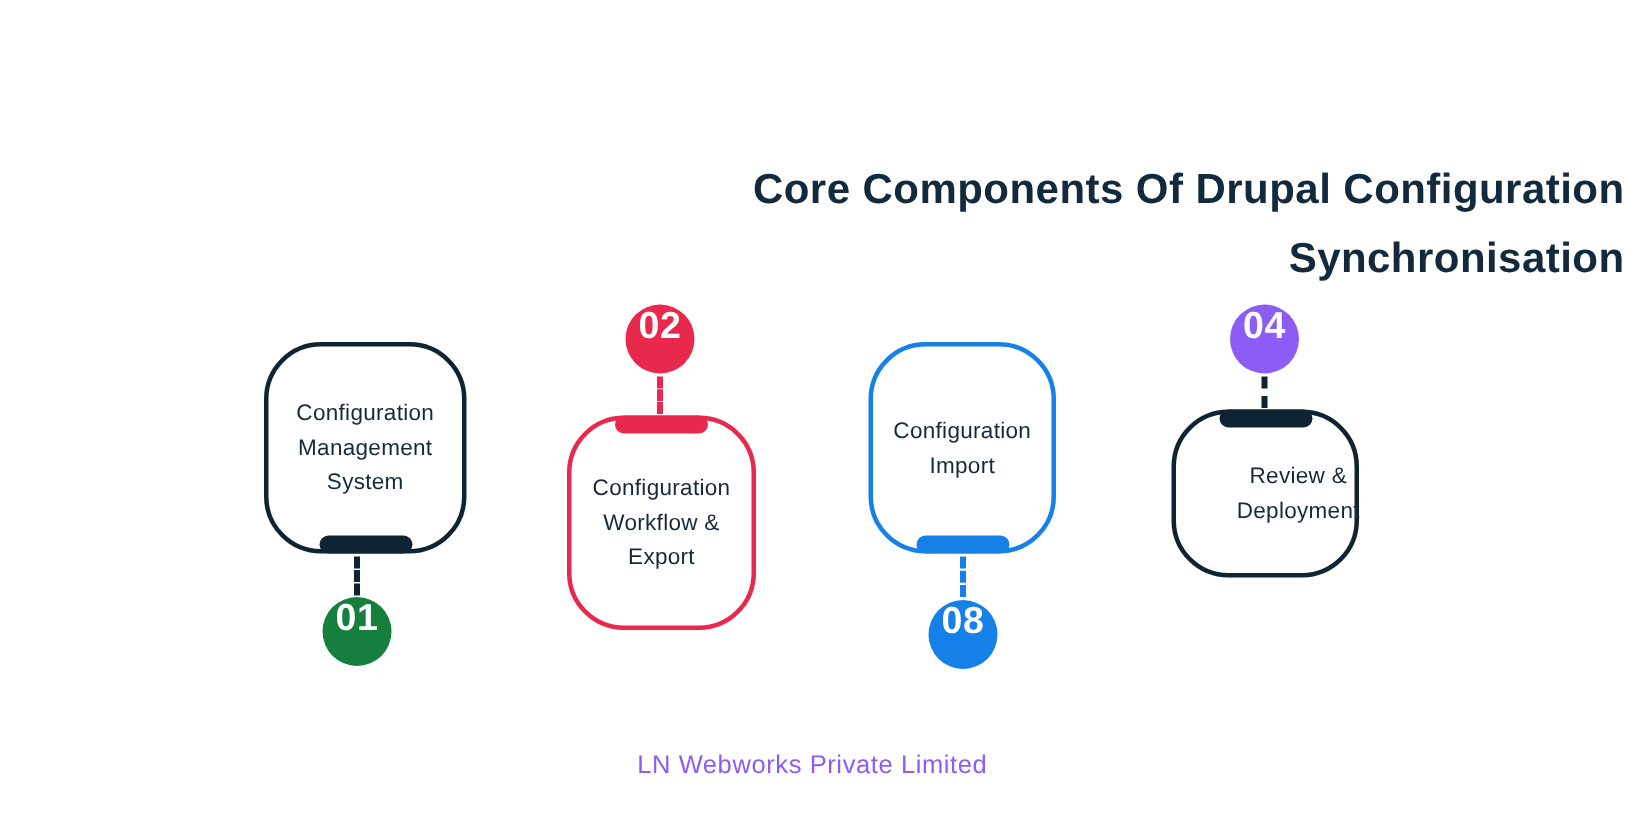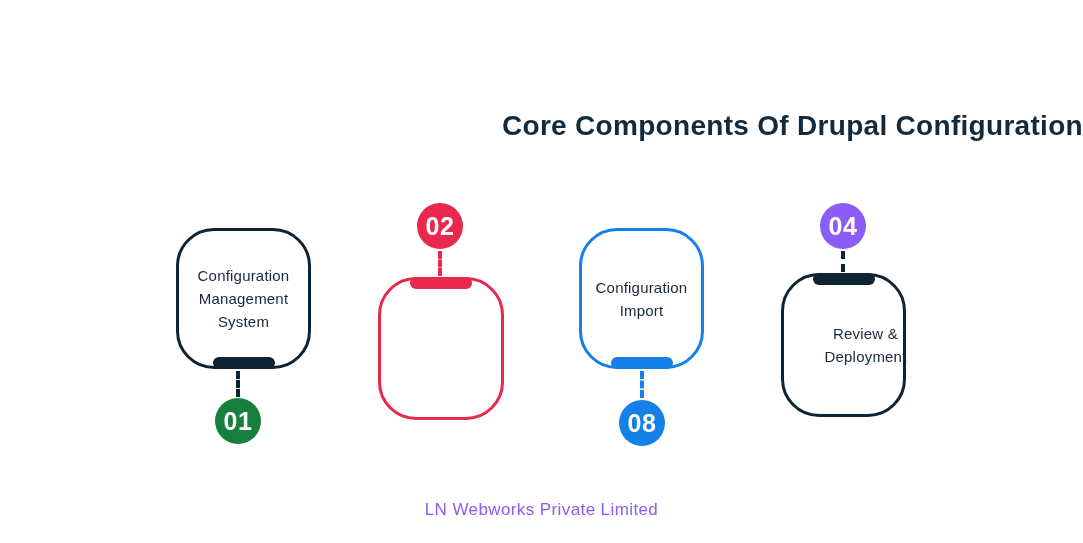--- a/index.html
+++ b/index.html
@@ -59,21 +59,20 @@
     position: absolute;
     width: 0;
     border-left: 4px dashed;
   }
   .badge {
     position: absolute;
     width: 46px;
     height: 46px;
     border-radius: 50%;
     display: flex;
-    align-items: center;
     justify-content: center;
   }
   .badge span {
     color: #ffffff;
     font-size: 25px;
     font-weight: 700;
     letter-spacing: 0.5px;
   }
   .footer {
     position: absolute;
@@ -86,60 +85,62 @@
     color: #8b5cf6;
   }
 </style>
 </head>
 <body>
 
 <div class="canvas">
 
   <div class="title">
     <div>Core Components Of Drupal Configuration</div>
+    <div>Synchronisation</div>
   </div>
 
   <div class="item">
     <div class="step-box" style="left: 176px; top: 228px; width: 135px; height: 141px; border-color: rgb(14, 36, 51);">
       <div class="notch notch-bottom" style="background-color: rgb(14, 36, 51);"></div>
       <div class="box-label">Configuration Management System</div>
     </div>
     <div class="connector" style="left: 236px; top: 371px; height: 26px; border-left-color: rgb(14, 36, 51);"></div>
     <div class="badge" style="left: 215px; top: 398px; background-color: #15803d;">
       <span>01</span>
     </div>
   </div>
 
   <div class="item">
     <div class="badge" style="left: 417px; top: 203px; background-color: rgb(232, 40, 76);">
       <span>02</span>
     </div>
     <div class="connector" style="left: 438px; top: 251px; height: 25px; border-left-color: rgb(232, 40, 76);"></div>
     <div class="step-box" style="left: 378px; top: 277px; width: 126px; height: 143px; border-color: rgb(232, 40, 76);">
       <div class="notch notch-top" style="background-color: rgb(232, 40, 76);"></div>
+      <div class="box-label">Configuration Workflow &amp; Export</div>
     </div>
   </div>
 
   <div class="item">
     <div class="step-box" style="left: 579px; top: 228px; width: 125px; height: 141px; border-color: rgb(20, 128, 232);">
       <div class="notch notch-bottom" style="background-color: rgb(20, 128, 232);"></div>
       <div class="box-label">Configuration Import</div>
     </div>
     <div class="connector" style="left: 640px; top: 371px; height: 27px; border-left-color: rgb(20, 128, 232);"></div>
     <div class="badge" style="left: 619px; top: 400px; background-color: rgb(20, 128, 232);">
       <span>08</span>
     </div>
   </div>
 
   <div class="item">
     <div class="badge" style="left: 820px; top: 203px; background-color: #8b5cf6;">
       <span>04</span>
     </div>
     <div class="connector" style="left: 841px; top: 251px; height: 21px; border-left-color: rgb(14, 36, 51);"></div>
-    <div class="step-box" style="left: 781px; top: 273px; width: 125px; height: 144px; border-color: rgb(14, 36, 51); padding-left: 44px;">
+    <div class="step-box" style="left: 781px; top: 273px; width: 125px; height: 112px; border-color: rgb(14, 36, 51); padding-left: 44px;">
       <div class="notch notch-top" style="background-color: rgb(14, 36, 51);"></div>
       <div class="box-label">Review &amp; Deployment</div>
     </div>
   </div>
 
   <div class="footer">LN Webworks Private Limited</div>
 
 </div>
 
 </body></html>

